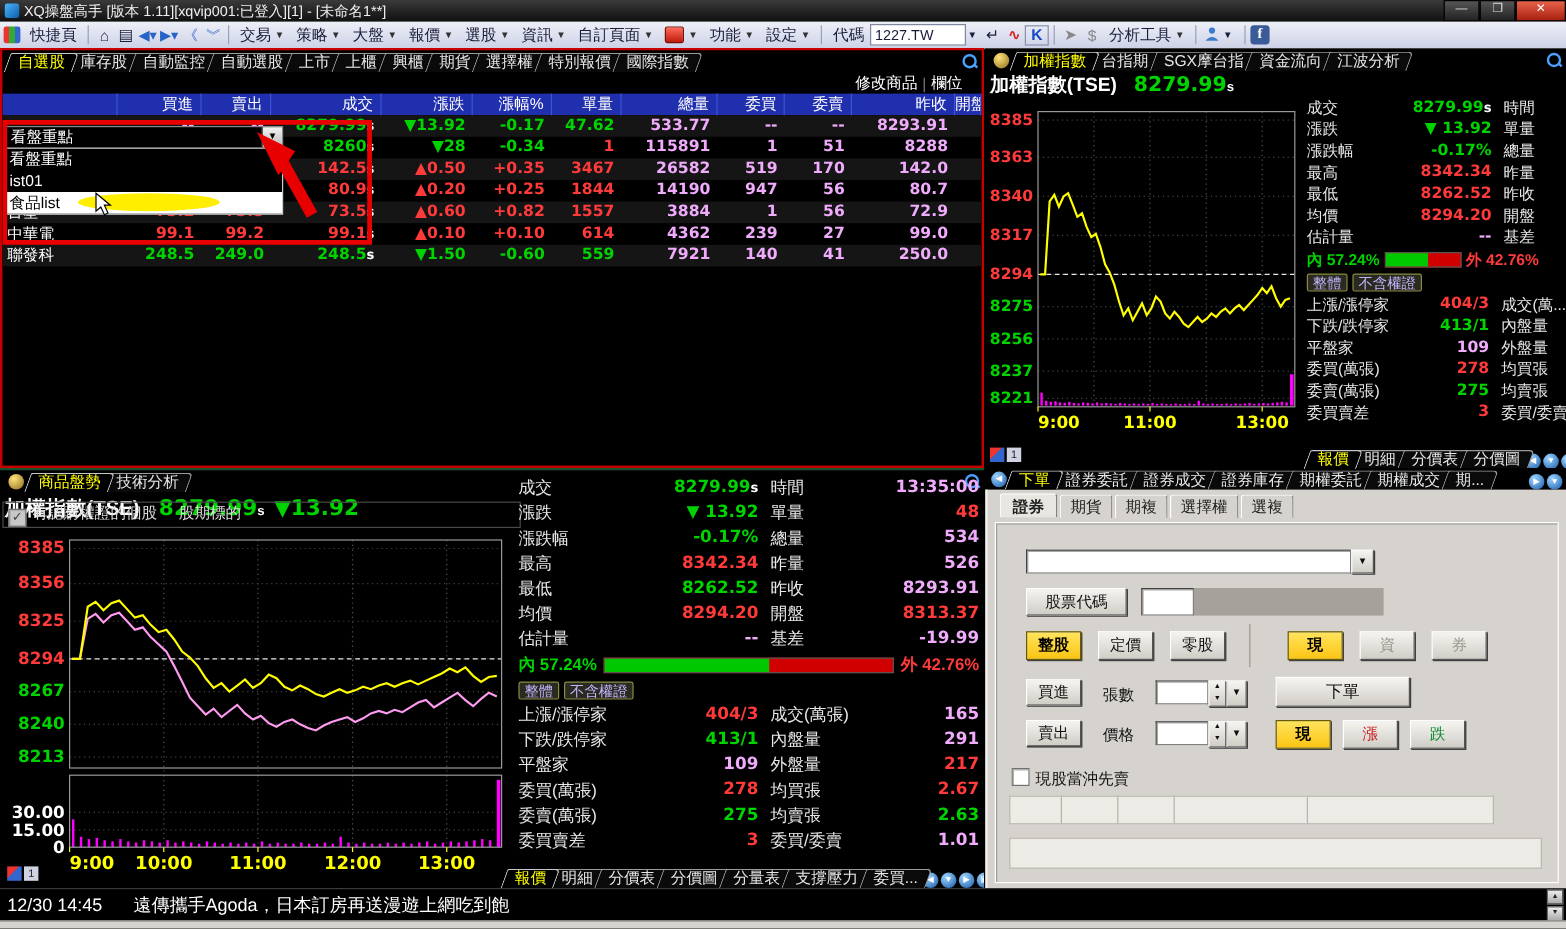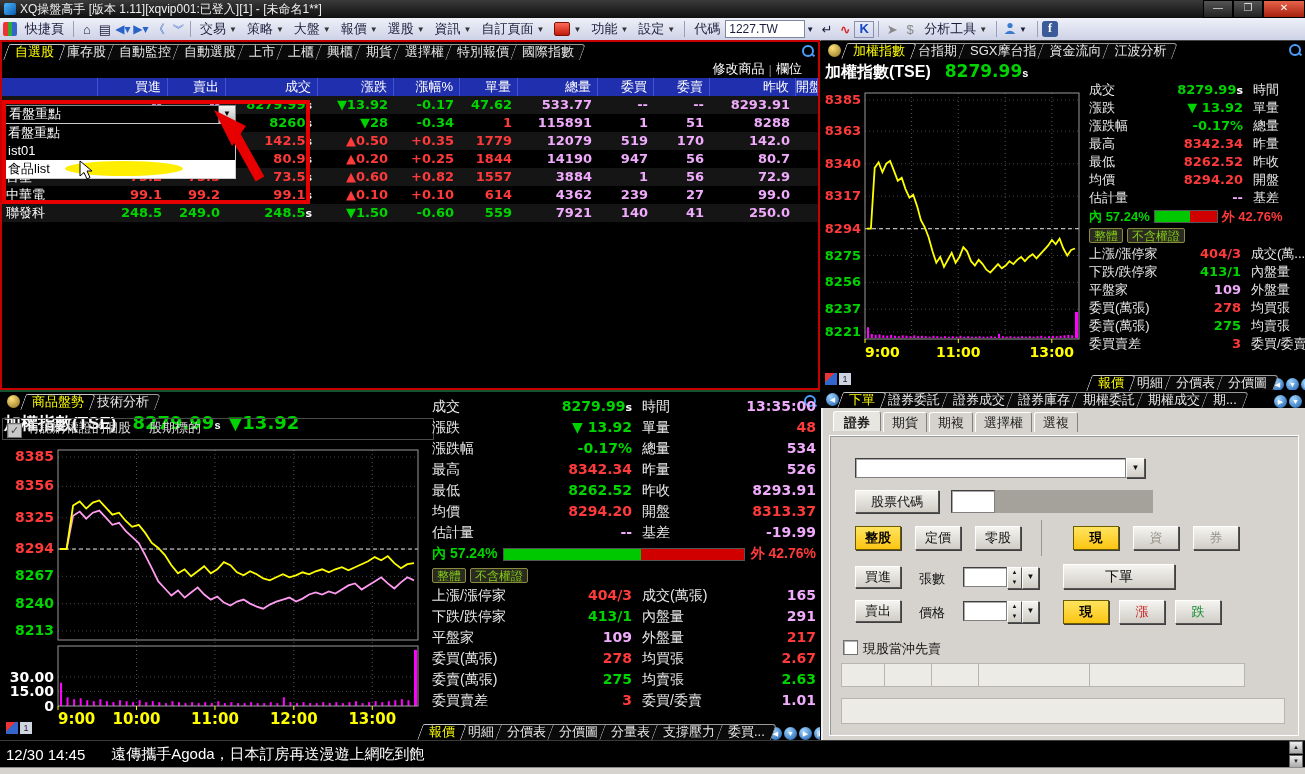--- a/index.html
+++ b/index.html
@@ -85,21 +85,21 @@
   .qrow .qv{text-align:right;font-weight:bold;font-family:"DejaVu Sans",sans-serif;overflow:hidden;}
   
   #tr-quote .qrow{grid-template-columns:62px 92px 56px 1fr;font-size:13px;height:18px;line-height:18px;}
   #tr-breadth .qrow{grid-template-columns:96px 56px 74px 1fr;font-size:13px;height:18px;line-height:18px;}
   
   #bl-quote .qrow{grid-template-columns:84px 116px 96px 1fr;font-size:14px;height:21px;line-height:21px;}
   #bl-breadth .qrow{grid-template-columns:116px 84px 140px 1fr;font-size:14px;height:21px;line-height:21px;}
   .inout{display:flex;align-items:center;font-weight:bold;}
   .iobar{height:11px;background:#d00000;border:1px solid #555;position:relative;flex:none;}
   .iobar .inpart{position:absolute;left:0;top:0;bottom:0;background:#00c800;}
-  .smallbtn{background:#2a2a20;border:1px solid #8a8a40;color:#84cc16;font-size:12px;height:15px;line-height:14px;
+  .smallbtn{background:#2a2a20;border:1px solid #8a8a40;color:#c4b5fd;font-size:12px;height:15px;line-height:14px;
     padding:0 4px;margin-right:4px;border-radius:2px;}
   .btabs{position:absolute;bottom:0;height:18px;display:flex;align-items:flex-end;}
   
   #ord-body{position:absolute;left:0;top:18px;right:0;bottom:0;background:#d6d3ce;border-left:2px solid #f0f0f0;}
   .wtabs{display:flex;padding:4px 0 0 10px;height:20px;}
   .wtab{background:#d6d3ce;border:1px solid #808080;border-bottom:none;border-top-color:#fff;border-left-color:#fff;
     border-radius:3px 3px 0 0;padding:1px 8px;font-size:13px;margin-right:2px;color:#222;}
   .wtab.act{background:#e8e6e0;font-weight:bold;position:relative;top:-1px;padding:2px 10px;}
   .wpanel{position:absolute;left:6px;right:6px;top:27px;bottom:4px;border:1px solid #fff;
     box-shadow:inset 1px 1px 0 #9a9a9a;}
@@ -262,22 +262,22 @@
           <span class="c-w">8288</span>
           <span></span>
         </div>
         <div class="wl-row wl-grid">
           <span class="nm">台積電</span>
           <span class="c-r">142.0</span>
           <span class="c-r">142.5</span>
           <span class="c-r">142.5<i class="sfx">s</i></span>
           <span class="c-r">▲0.50</span>
           <span class="c-r">+0.35</span>
-          <span class="c-r">1779</span>
-          <span class="c-w">12079</span>
+          <span class="c-r">3467</span>
+          <span class="c-w">26582</span>
           <span class="c-w">519</span>
           <span class="c-w">170</span>
           <span class="c-w">142.0</span>
           <span></span>
         </div>
         <div class="wl-row wl-grid">
           <span class="nm">鴻海</span>
           <span class="c-r">80.8</span>
           <span class="c-r">80.9</span>
           <span class="c-r">80.9<i class="sfx">s</i></span>

